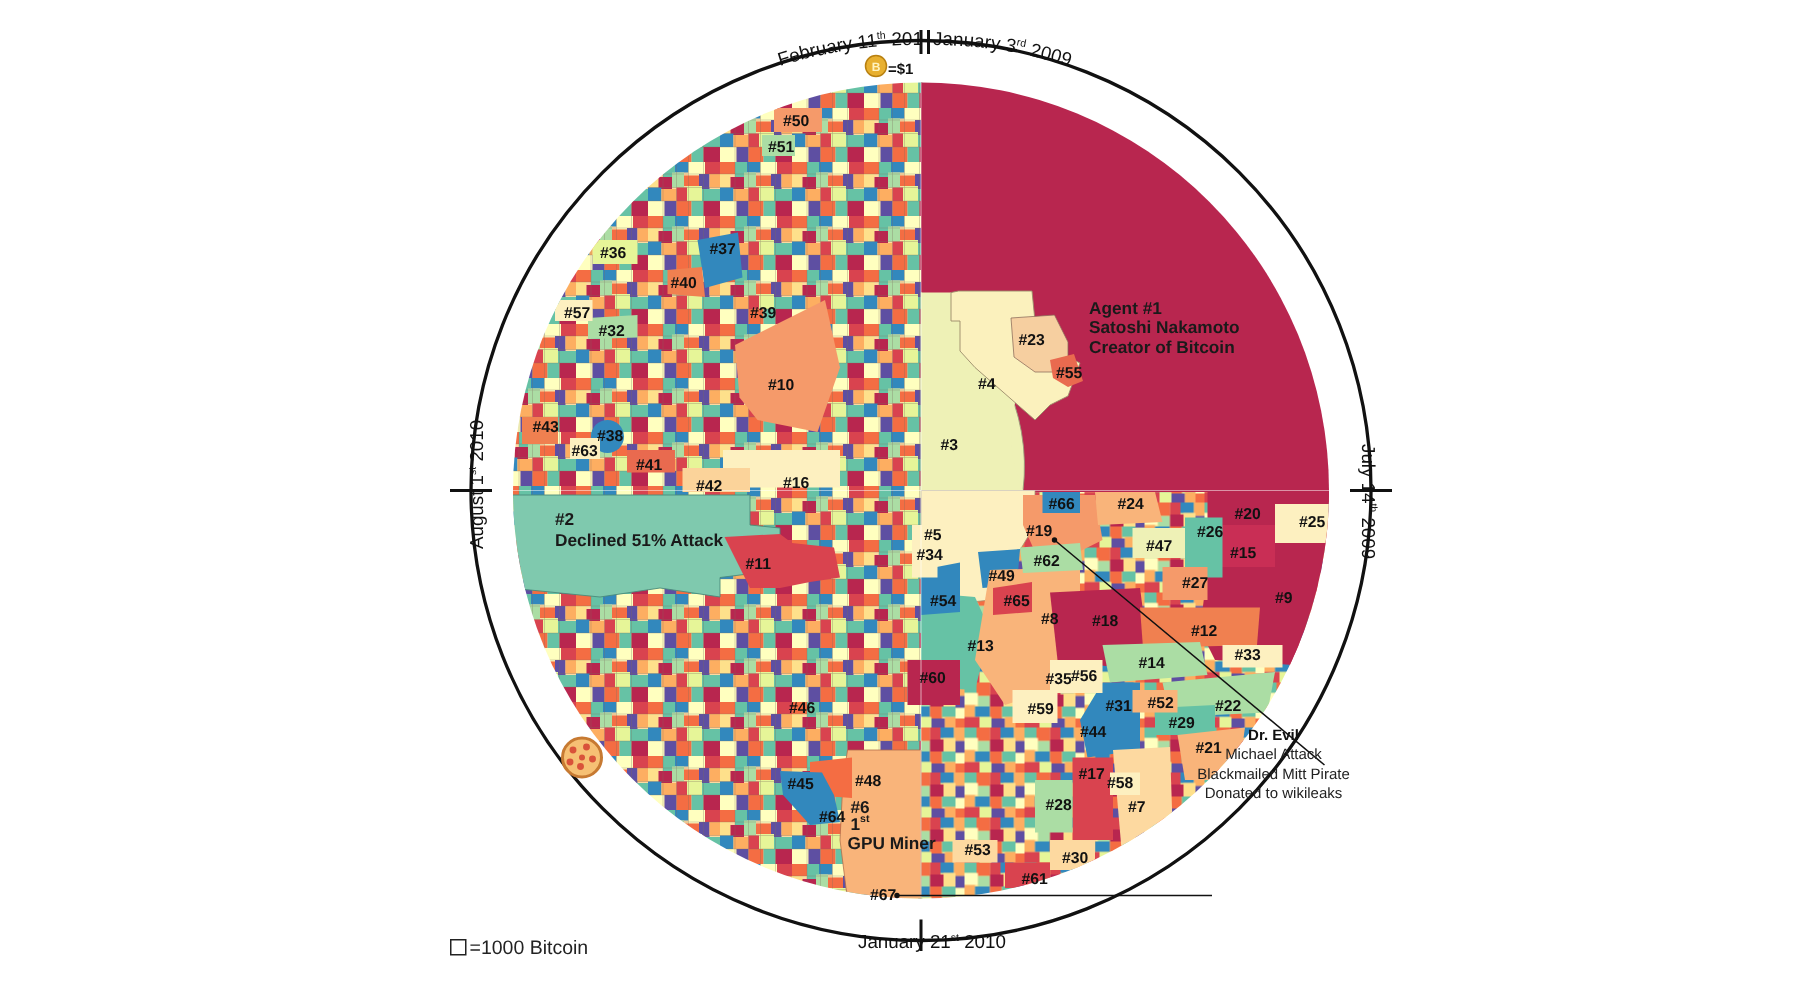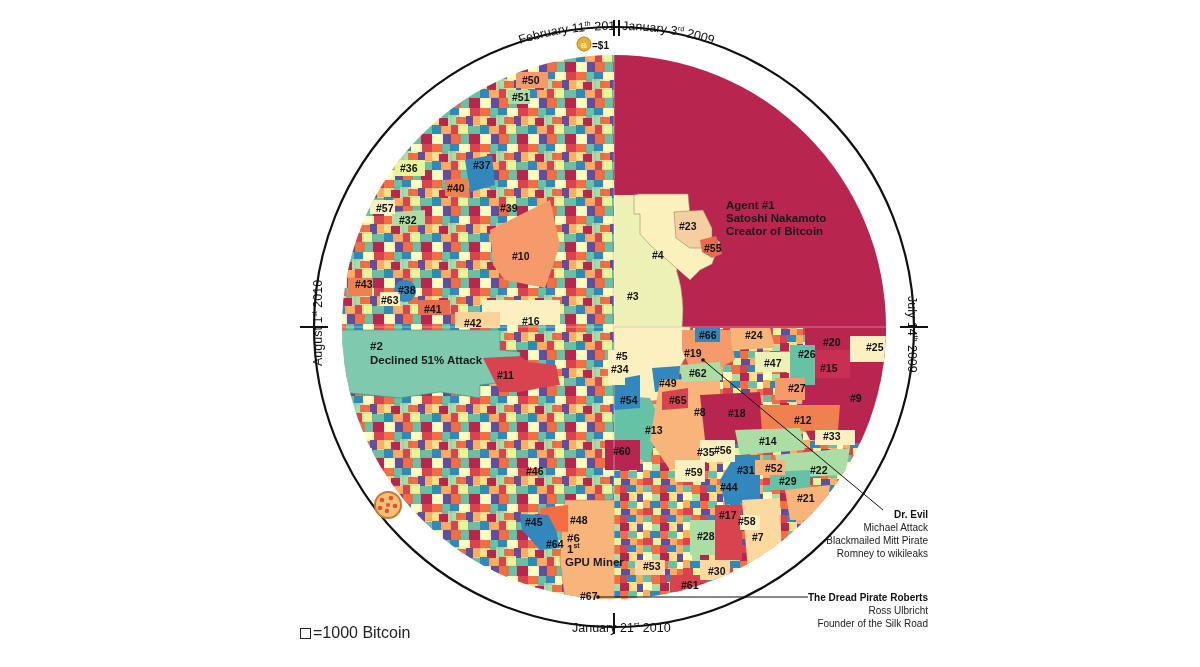--- a/index.html
+++ b/index.html
@@ -4,21 +4,21 @@
 <style>
   html,body{margin:0;padding:0;background:#ffffff;}
   body{width:1200px;height:667px;position:relative;overflow:hidden;font-family:"Liberation Sans",sans-serif;}
   #stage{position:absolute;left:0;top:0;width:1200px;height:667px;}
   .lbl{font-family:"Liberation Sans",sans-serif;font-weight:bold;font-size:10.5px;fill:#111;}
   .big{font-family:"Liberation Sans",sans-serif;font-weight:bold;font-size:11.5px;fill:#1a1a1a;}
   .date{font-family:"Liberation Sans",sans-serif;font-size:12.5px;fill:#111;}
   .sup{font-size:7px;}
   .ann{position:absolute;text-align:right;font-family:"Liberation Sans",sans-serif;font-size:10px;line-height:13px;color:#222;}
   .ann .t{font-weight:bold;color:#111;}
-  .legend{position:absolute;left:300px;top:624px;font-size:16px;color:#222;display:flex;align-items:center;gap:2px;}
+  .legend{position:absolute;left:300px;top:624px;font-size:13px;color:#222;display:flex;align-items:center;gap:2px;}
   .legend .box{width:9px;height:9px;border:1.3px solid #222;display:inline-block;}
 </style>
 </head>
 <body>
 
 <div id="stage">
 <svg width="1200" height="667" viewBox="0 0 1200 667" xmlns="http://www.w3.org/2000/svg">
   <defs>
     <clipPath id="disk">
           <circle cx="614" cy="327" r="272"></circle>
@@ -328,30 +328,25 @@
         <text x="699" y="339" class="lbl">#66</text>
         <text x="580" y="600" class="lbl">#67</text>
       </g>
 
   <line x1="703" y1="360" x2="883" y2="510" stroke="#111" stroke-width="1"></line>
   <circle cx="703" cy="360" r="1.8" fill="#111"></circle>
   <line x1="598" y1="597" x2="808" y2="597" stroke="#111" stroke-width="1"></line>
   <circle cx="598" cy="597" r="1.8" fill="#111"></circle>
 </svg>
 
-<div class="ann" style="left:770px;top:508px;width:158px;">
+<div class="ann" style="left:770px;top:484px;width:158px;text-align:center;">
   <div class="t">Dr. Evil</div>
   <div>Michael Attack</div>
   <div>Blackmailed Mitt Pirate</div>
-  <div>Romney to wikileaks</div>
+  <div>Donated to wikileaks</div>
 </div>
 
-<div class="ann" style="left:770px;top:591px;width:158px;">
-  <div class="t">The Dread Pirate Roberts</div>
-  <div>Ross Ulbricht</div>
-  <div>Founder of the Silk Road</div>
-</div>
 
 <div class="legend">
   <span class="box"></span>
   <span>=1000 Bitcoin</span>
 </div>
 </div>
 
 </body></html>

